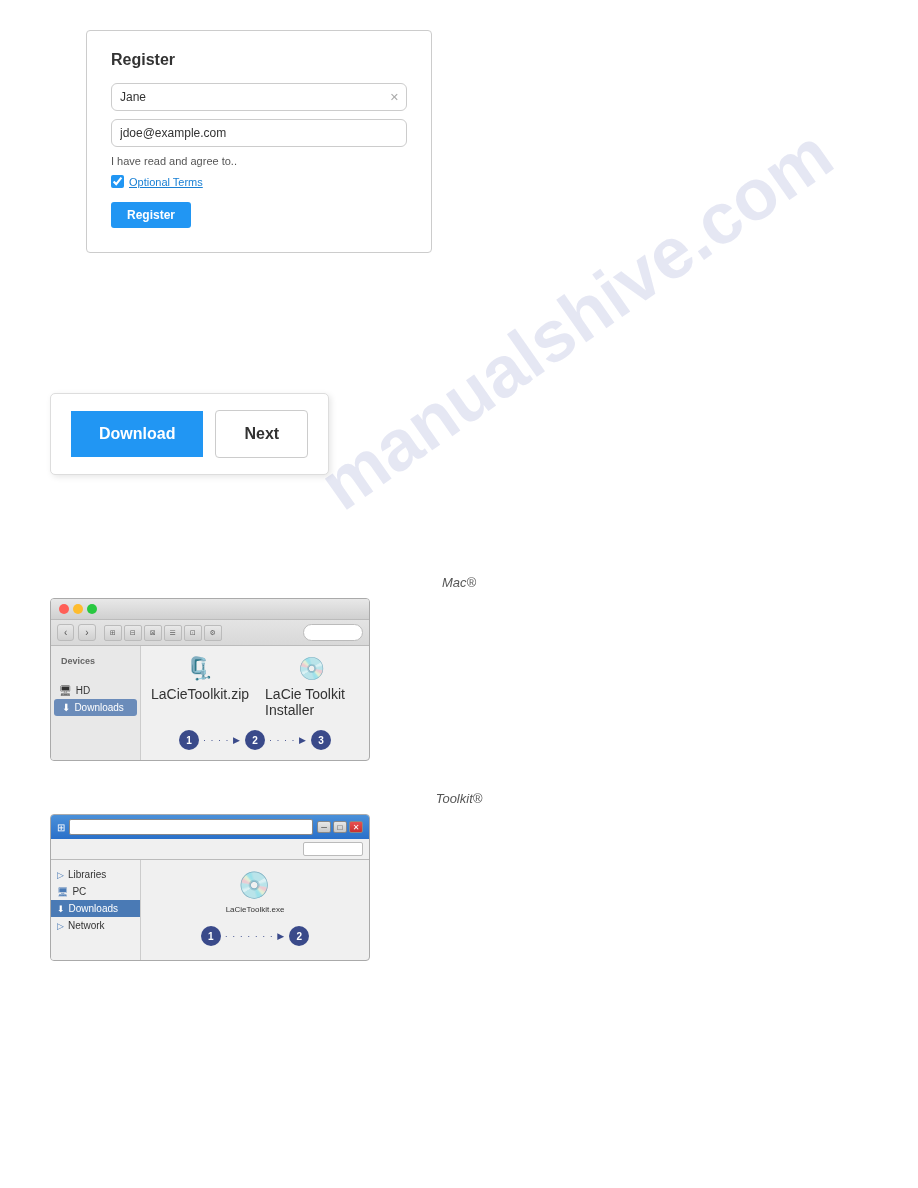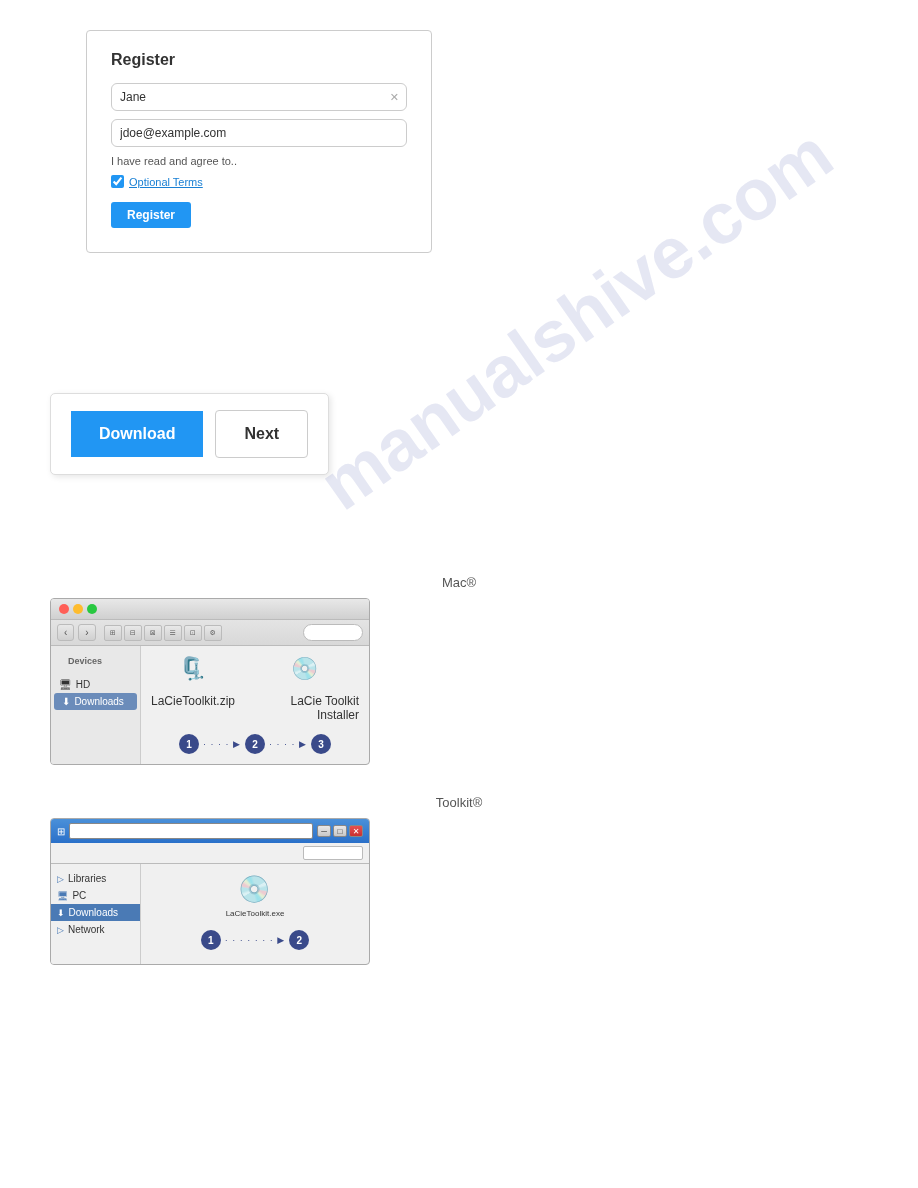--- a/index.html
+++ b/index.html
@@ -156,20 +156,21 @@
     
     .os-section {
       margin-bottom: 30px;
     }
 
     .os-label {
       text-align: center;
       font-size: 13px;
       color: #555;
       margin-bottom: 8px;
+      font-style: italic;
     }
 
     .os-window {
       border: 1px solid #aaa;
       border-radius: 4px;
       overflow: hidden;
       width: 320px;
       background: #f0f0f0;
     }
 
@@ -251,22 +252,22 @@
       width: 90px;
       background: #e8e8e8;
       border-right: 1px solid #ccc;
       padding: 8px 0;
     }
 
     .mac-sidebar-section {
       font-size: 9px;
       font-weight: bold;
       color: #666;
-      padding: 2px 17px;
-      margin-bottom: 8px;
+      padding: 2px 10px;
+      margin-bottom: 14px;
     }
 
     .mac-sidebar-item {
       display: flex;
       align-items: center;
       gap: 4px;
       padding: 3px 8px;
       font-size: 10px;
       color: #333;
       cursor: pointer;
@@ -303,24 +304,23 @@
       flex-direction: column;
       align-items: center;
       gap: 4px;
     }
 
     .mac-file-icon {
       font-size: 22px;
     }
 
     .mac-file-label {
-      font-size: 12px;
-      color: #333;
-      text-align: right;
-      margin-top: 8px;
+      font-size: 14px;
+      color: #333;
+      text-align: left;
     }
 
     
     .steps-row {
       display: flex;
       align-items: center;
       gap: 4px;
       margin-top: 4px;
     }
 

